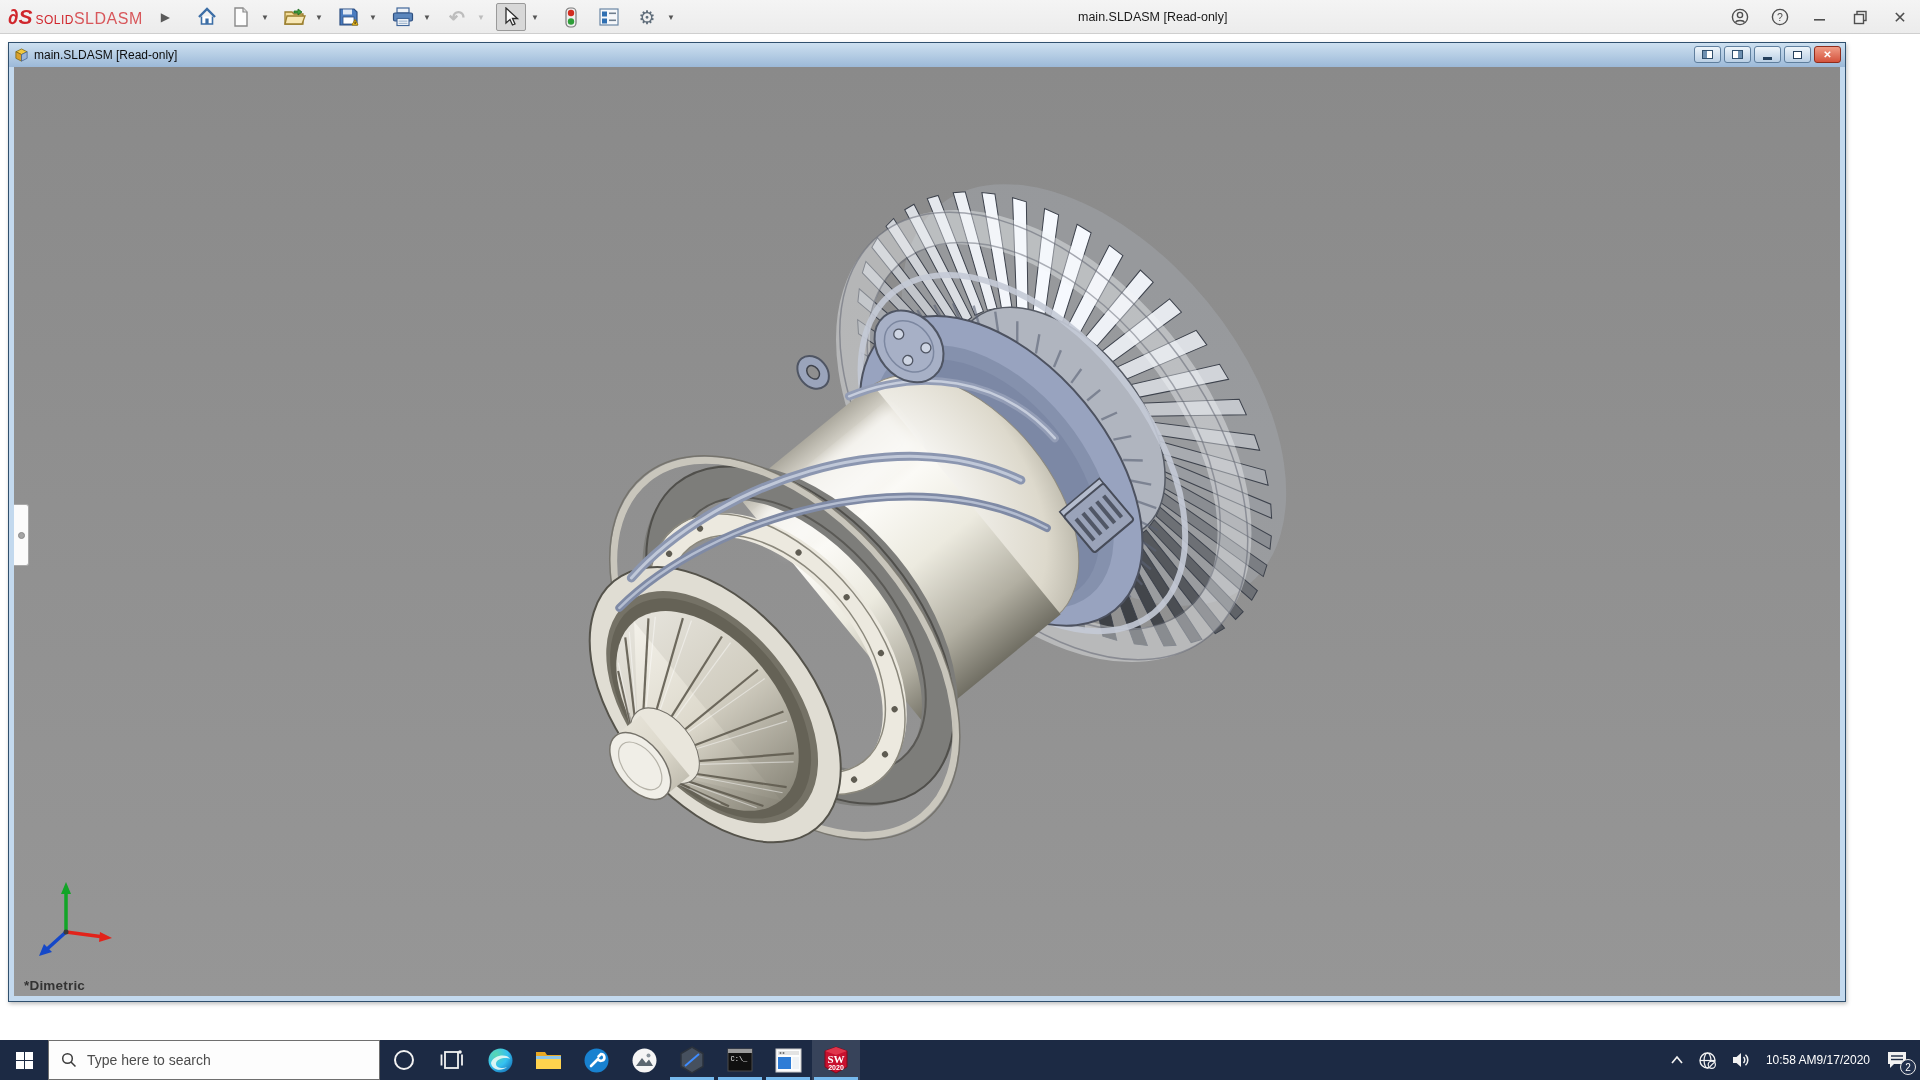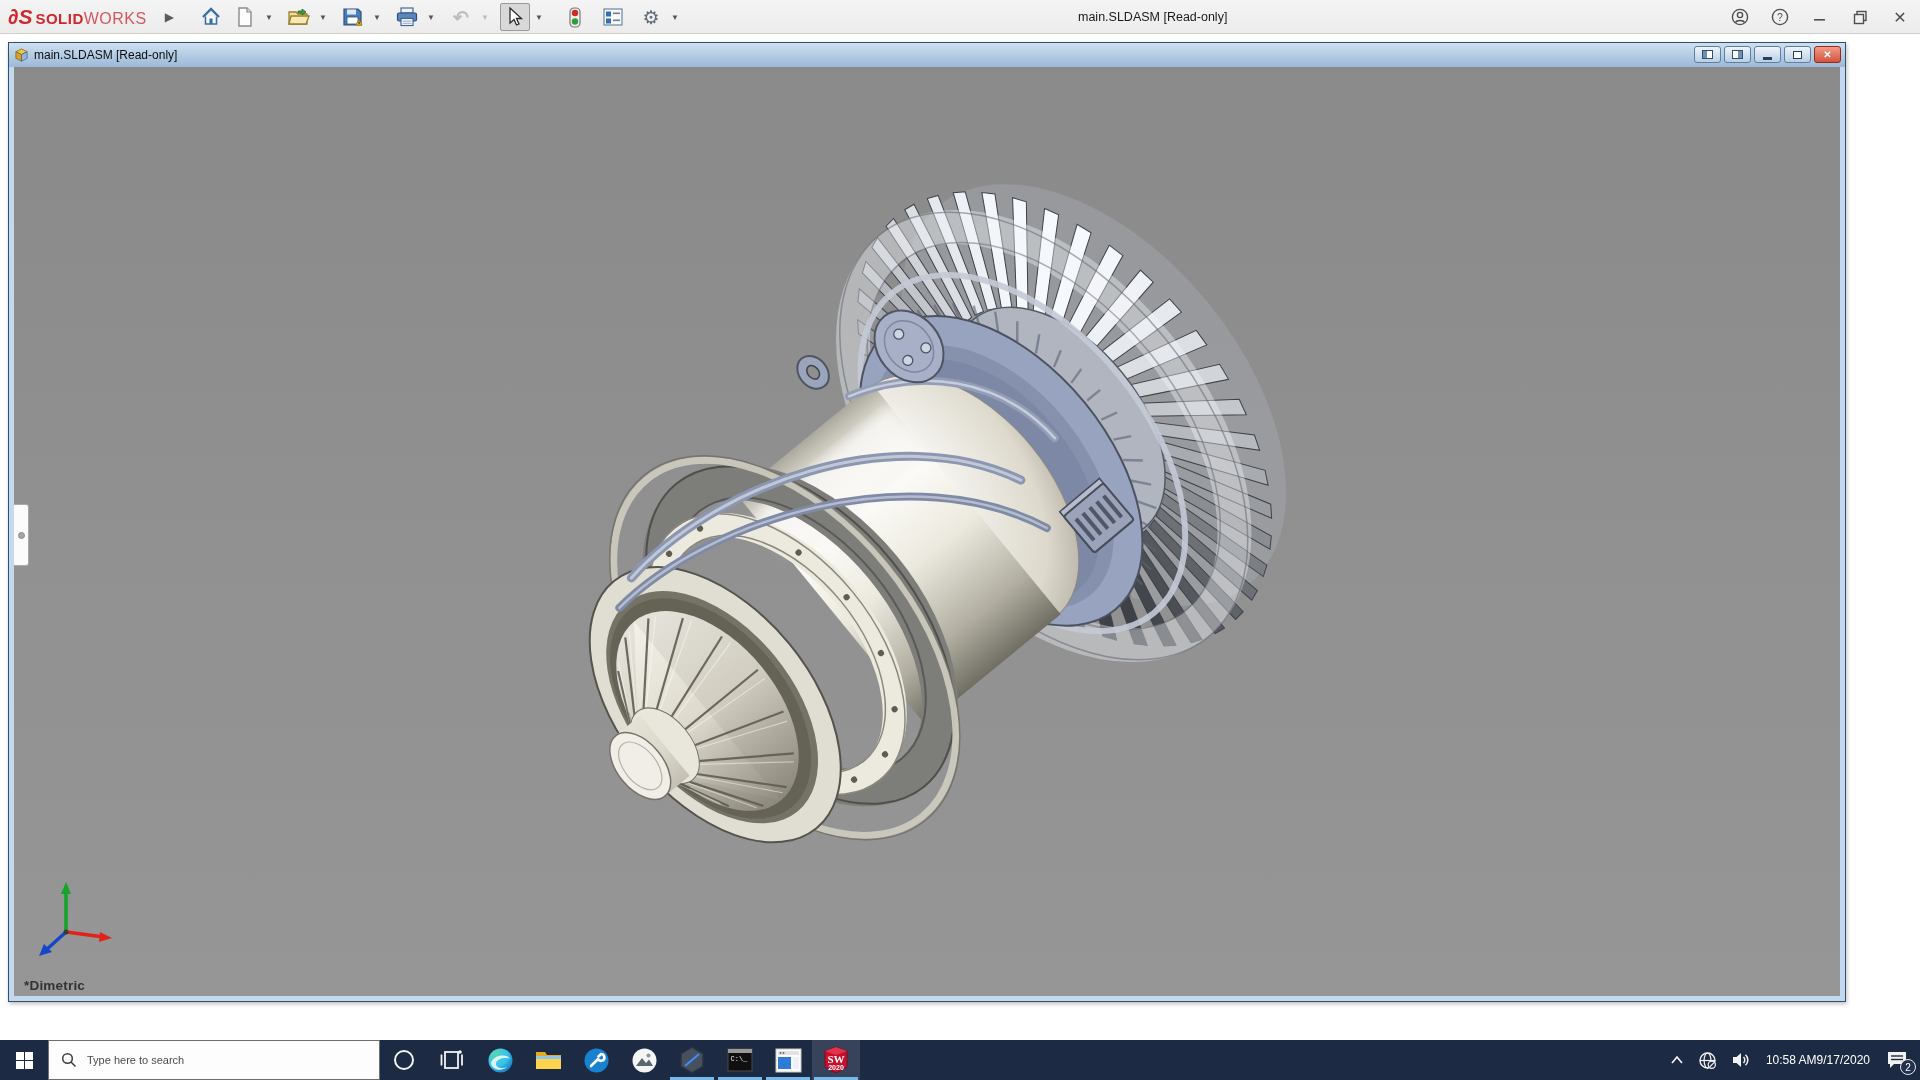--- a/index.html
+++ b/index.html
@@ -4,21 +4,21 @@
 <style>
   * { box-sizing: border-box; margin: 0; padding: 0; }
   html,body { width:1920px; height:1080px; overflow:hidden; font-family:"Liberation Sans",sans-serif; background:#fff; }
 
   
   .app-titlebar{ position:absolute; left:0; top:0; width:1920px; height:34px;
     background:linear-gradient(#f4f4f4,#ececec); border-bottom:1px solid #cfcfcf; }
   .tb-left{ position:absolute; left:8px; top:0; height:34px; display:flex; align-items:center; gap:4px; }
   .sw-logo{ display:flex; align-items:baseline; margin-right:14px; cursor:default; }
   .sw-logo .glyph{ color:#d0262c; font-size:21px; font-weight:bold; font-style:italic; margin-right:3px; }
-  .sw-logo .b1{ color:#d0262c; font-size:15px; font-weight:bold; letter-spacing:.5px; }
+  .sw-logo .b1{ color:#d0262c; font-size:12px; font-weight:normal; letter-spacing:.5px; }
   .sw-logo .b2{ color:#d8575b; font-size:16px; letter-spacing:.5px; }
   .tb-chevron{ color:#5a5a5a; font-size:12px; margin-right:18px; }
   .tb-btn{ width:30px; height:28px; display:flex; align-items:center; justify-content:center; border-radius:2px; }
   .tb-btn.active{ background:#d8d8d8; border:1px solid #9a9a9a; }
   .tb-caret{ width:10px; height:28px; display:flex; align-items:center; justify-content:center;
     font-size:8px; color:#555; margin-right:6px; }
   .tb-caret.dis{ color:#bdbdbd; }
   .app-title{ position:absolute; left:1078px; top:0; height:34px; line-height:34px;
     font-size:12.5px; color:#1a1a1a; white-space:nowrap; }
   .tb-right{ position:absolute; right:10px; top:0; height:34px; display:flex; align-items:center; gap:20px; }
@@ -53,40 +53,40 @@
   .view-label{ position:absolute; left:10px; bottom:3px; font-size:13.5px; font-weight:bold; color:#333; letter-spacing:.2px; }
 
   
   .taskbar{ position:absolute; left:0; bottom:0; width:1920px; height:40px; background:#1c2a44;
     display:flex; align-items:stretch; }
   .tb-item{ width:48px; display:flex; align-items:center; justify-content:center; position:relative; }
   .tb-item.running::after{ content:""; position:absolute; left:2px; right:2px; bottom:0; height:3px; background:#76b9ed; }
   .tb-item.activeapp{ background:rgba(255,255,255,.12); }
   .search-box{ width:332px; background:#fdfdfd; border:1px solid #6f6f6f; display:flex; align-items:center;
     gap:10px; padding-left:12px; margin:0; }
-  .search-box span{ font-size:11px; color:#4c4c4c; }
+  .search-box span{ font-size:14px; color:#4c4c4c; }
   .tray{ margin-left:auto; display:flex; align-items:center; }
   .tray-item{ height:40px; display:flex; align-items:center; justify-content:center; padding:0 7px; }
   .clock{ text-align:right; color:#fff; font-size:12px; line-height:1.25; padding:0 8px; }
   .notif{ position:relative; padding:0 12px 0 8px; }
   .notif .badge{ position:absolute; right:4px; bottom:5px; width:16px; height:16px; border-radius:50%;
     background:#22314e; border:1px solid #e8e8e8; color:#fff; font-size:10px; display:flex;
     align-items:center; justify-content:center; }
 
   svg{ display:block; }
 </style>
 </head>
 <body>
 
 <div class="app-titlebar">
   <div class="tb-left">
     <div class="sw-logo">
       <span class="glyph">∂S</span>
         <span class="b1">SOLID</span>
-        <span class="b2">WORKS</span>
+        <span class="b2">SLDASM</span>
     </div>
     <span class="tb-chevron">▶</span>
 
     <span class="tb-btn">
       <svg width="20" height="20" viewBox="0 0 20 20">
         <path d="M2 10 L10 2 L18 10" fill="none" stroke="#3c6ea6" stroke-width="2.4"></path>
         <path d="M4.5 9.5 V17 H15.5 V9.5" fill="#fff" stroke="#3c6ea6" stroke-width="1.6"></path>
         <rect x="8.4" y="11.5" width="3.2" height="5.5" fill="#3c6ea6"></rect>
       </svg>
     </span>

